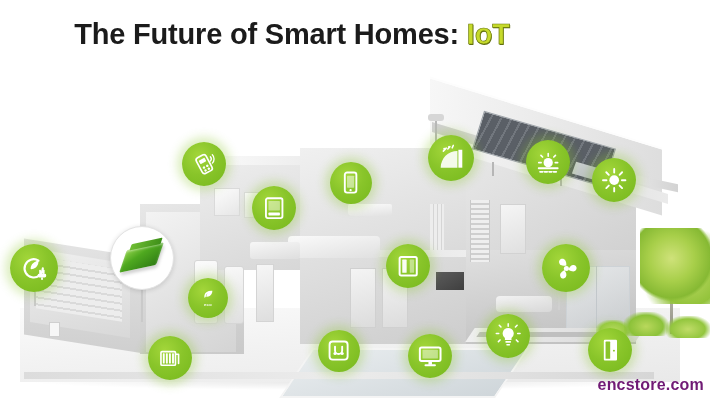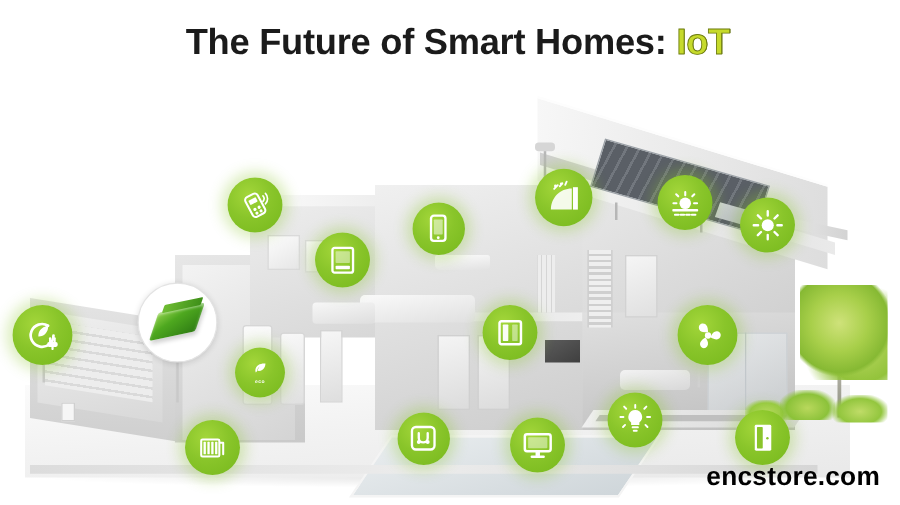--- a/index.html
+++ b/index.html
@@ -18,21 +18,21 @@
     background: #ffffff;
     overflow: hidden;
   }
 
   
   .title-block {
     position: absolute;
     left: 0;
     top: 18px;
     width: 584px;
-    text-align: right;
+    text-align: center;
     z-index: 40;
     line-height: 1.12;
     pointer-events: none;
   }
   .title-line {
     font-size: 29px;
     font-weight: bold;
     color: #1b1b1b;
     letter-spacing: -0.2px;
     white-space: nowrap;
@@ -41,23 +41,23 @@
     color: #c6da2b;
     -webkit-text-stroke: 0.7px #6e7d10;
     text-shadow: 0.5px 0.5px 0 #5d6a0d;
   }
 
   
   .watermark {
     position: absolute;
     right: 16px;
     bottom: 10px;
-    font-size: 21px;
+    font-size: 16px;
     font-weight: bold;
-    color: #000000;
+    color: #701a75;
     letter-spacing: 0.2px;
     z-index: 45;
     margin-top: 28px;
   }
 
   
   .scene {
     position: absolute;
     left: 0;
     top: 100px;

